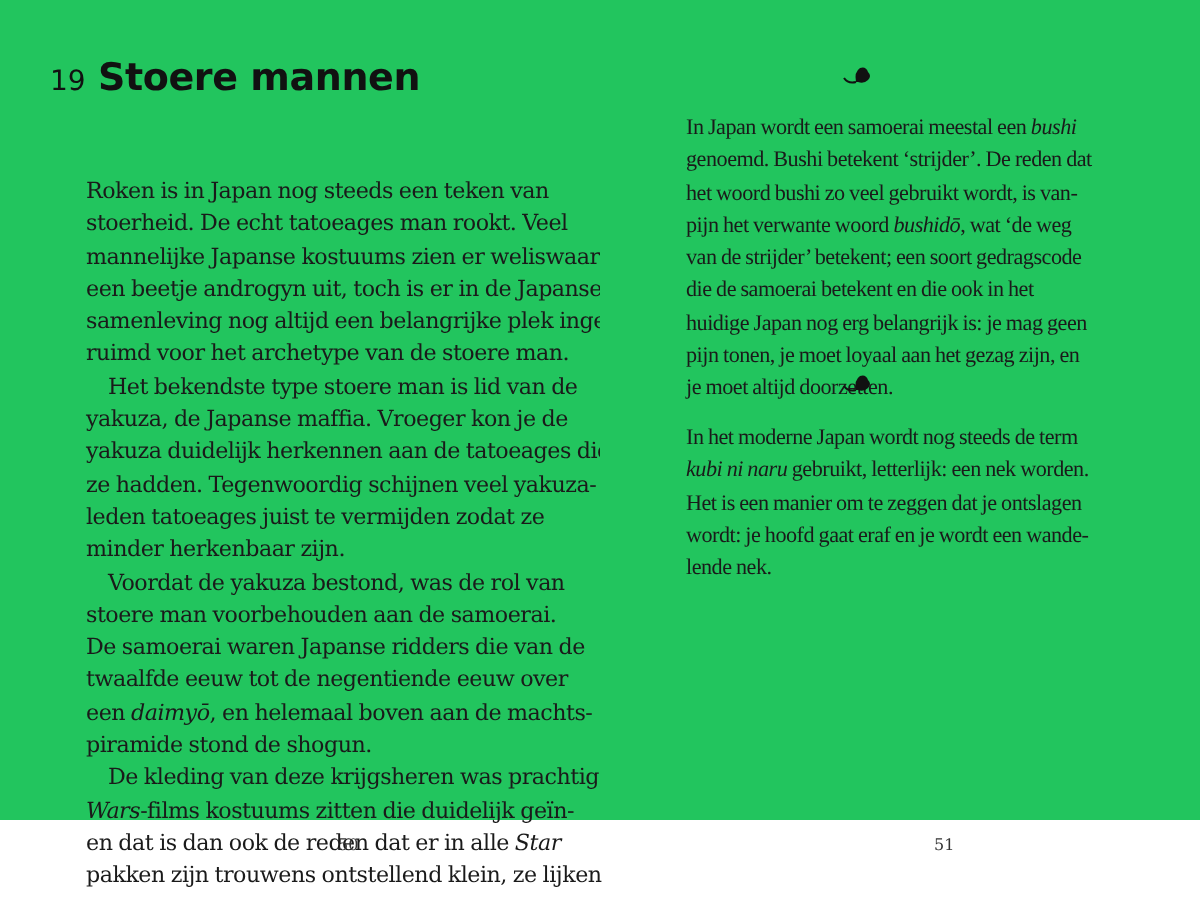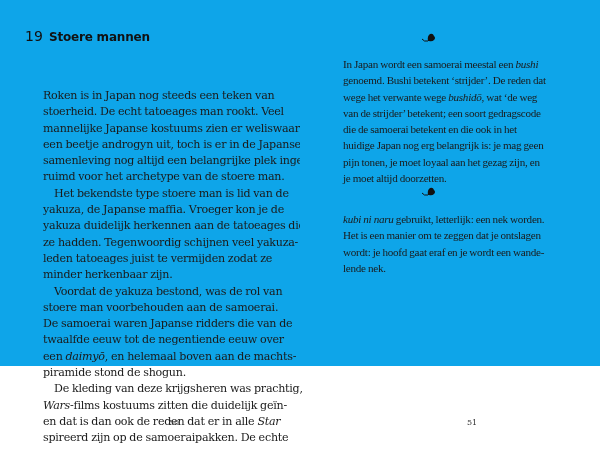--- a/index.html
+++ b/index.html
@@ -1,26 +1,26 @@
 <!DOCTYPE html>
 <html><head>
 <meta charset="utf-8">
 <style>
   html, body { margin: 0; padding: 0; background: #ffffff; }
   body { width: 600px; height: 450px; position: relative; overflow: hidden; }
-  .page { position: absolute; top: 0; height: 366px; width: 300px; background: #0ea5e9; }
+  .page { position: absolute; top: 0; height: 410px; width: 300px; background: #22c55e; }
   .page.left { left: 0; }
   .page.right { left: 300px; }
   .chapter-head {
     position: absolute; top: 28px; left: 25px;
     font-family: "DejaVu Sans", sans-serif; color: #111;
     display: flex; align-items: baseline; white-space: nowrap;
   }
   .chapter-num { font-size: 14px; font-weight: normal; width: 24px; }
-  .chapter-title { font-size: 12px; font-weight: bold; letter-spacing: -0.2px; }
+  .chapter-title { font-size: 19px; font-weight: bold; letter-spacing: -0.2px; }
   .body-text {
     position: absolute; width: 240px;
     font-family: "DejaVu Serif", serif; font-size: 11.1px;
     line-height: 16.3px; color: #1a1a1a;
     letter-spacing: -0.25px; word-spacing: -0.3px;
   }
   .left .body-text { left: 43px; top: 60px; margin-top: 28px; }
   .line { display: block; white-space: nowrap; }
   .line.first-indent { padding-left: 11px; }
   .right .section { position: absolute; left: 43px; width: 240px;
@@ -62,45 +62,46 @@
       <span class="line">minder herkenbaar zijn.</span>
       <span class="line first-indent">Voordat de yakuza bestond, was de rol van</span>
       <span class="line">stoere man voorbehouden aan de samoerai.</span>
       <span class="line">De samoerai waren Japanse ridders die van de</span>
       <span class="line">twaalfde eeuw tot de negentiende eeuw over</span>
       <span class="line"><span>een </span><em>daimyō</em><span>, en helemaal boven aan de machts-</span></span>
       <span class="line">piramide stond de shogun.</span>
       <span class="line first-indent">De kleding van deze krijgsheren was prachtig,</span>
       <span class="line"><span></span><em>Wars</em><span>-films kostuums zitten die duidelijk geïn-</span></span>
       <span class="line"><span>en dat is dan ook de reden dat er in alle </span><em>Star</em><span></span></span>
-      <span class="line">spireerd zijn op de samoeraipakken. De echte</span>
       <span class="line">pakken zijn trouwens ontstellend klein, ze lijken</span>
     </div>
   <span class="page-num">50</span>
 </div>
 
 <div class="page right">
   <svg class="ornament o1" viewBox="0 0 16 12">
     <path d="M1 7 Q3 10 7 9" stroke="#111" stroke-width="1" fill="none"></path>
     <path d="M7 9 Q6 4 9 2 Q12 1 13 4 Q15 6 13 8 Q11 10 8 9 Z" fill="#111"></path>
   </svg>
   <div class="section s1" id="right-s1">
       <span class="line"><span>In Japan wordt een samoerai meestal een </span><em>bushi</em><span></span></span>
       <span class="line">genoemd. Bushi betekent ‘strijder’. De reden dat</span>
-      <span class="line"><span>wege het verwante wege </span><em>bushidō</em><span>, wat ‘de weg</span></span>
+      <span class="line">het woord bushi zo veel gebruikt wordt, is van-</span>
+      <span class="line"><span>pijn het verwante woord </span><em>bushidō</em><span>, wat ‘de weg</span></span>
       <span class="line">van de strijder’ betekent; een soort gedragscode</span>
       <span class="line">die de samoerai betekent en die ook in het</span>
       <span class="line">huidige Japan nog erg belangrijk is: je mag geen</span>
       <span class="line">pijn tonen, je moet loyaal aan het gezag zijn, en</span>
       <span class="line">je moet altijd doorzetten.</span>
     </div>
   <svg class="ornament o2" viewBox="0 0 16 12">
     <path d="M1 7 Q3 10 7 9" stroke="#111" stroke-width="1" fill="none"></path>
     <path d="M7 9 Q6 4 9 2 Q12 1 13 4 Q15 6 13 8 Q11 10 8 9 Z" fill="#111"></path>
   </svg>
   <div class="section s2" id="right-s2">
+      <span class="line">In het moderne Japan wordt nog steeds de term</span>
       <span class="line"><span></span><em>kubi ni naru</em><span> gebruikt, letterlijk: een nek worden.</span></span>
       <span class="line">Het is een manier om te zeggen dat je ontslagen</span>
       <span class="line">wordt: je hoofd gaat eraf en je wordt een wande-</span>
       <span class="line">lende nek.</span>
     </div>
   <span class="page-num">51</span>
 </div>
 
 </body></html>

